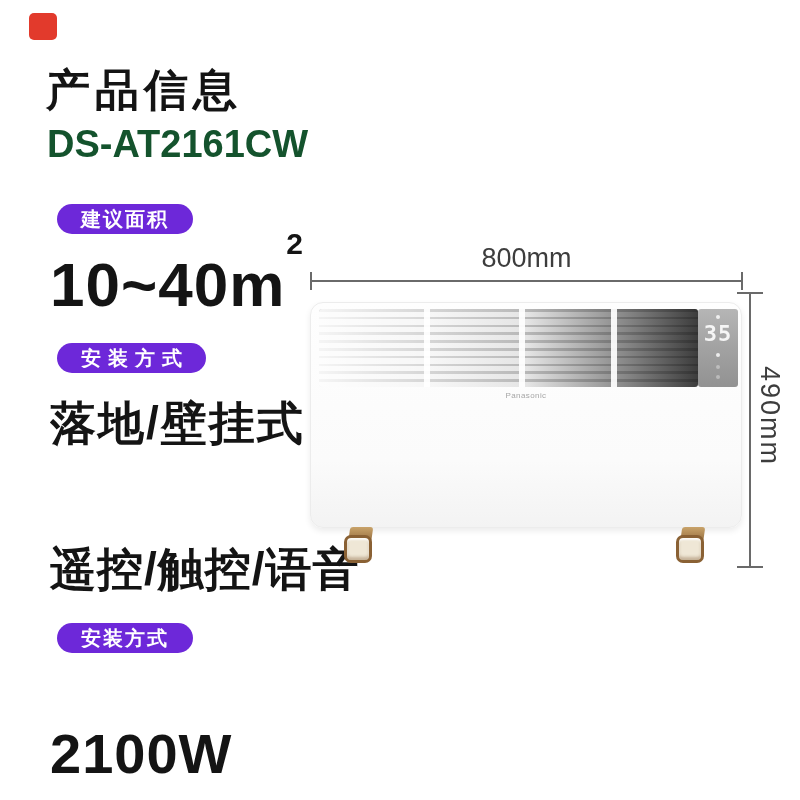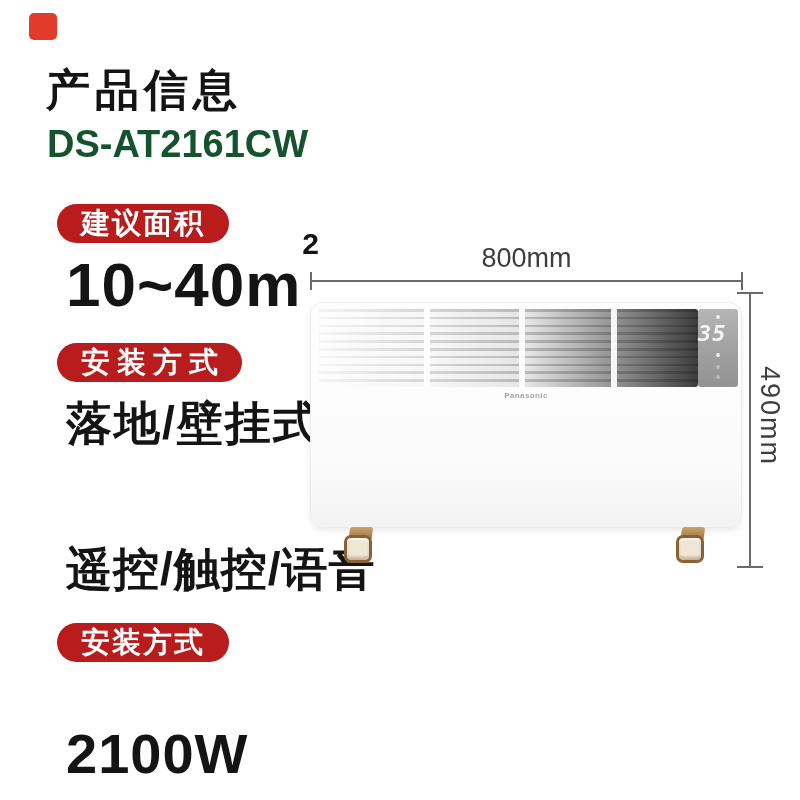--- a/index.html
+++ b/index.html
@@ -16,29 +16,29 @@
   .title {
     position:absolute; left:46px; top:61px; font-size:44px; font-weight:900;
     letter-spacing:5px; color:#141414;
   }
   .model {
     position:absolute; left:47px; top:123px; font-size:38px; font-weight:700;
     letter-spacing:0px; color:#14532d;
   }
   
   .badge {
-    position:absolute; left:57px; height:39px; display:inline-flex; align-items:center;
-    padding:0 24px; background:#b91c1c; color:#ffffff; border-radius:20px;
-    font-size:29px; font-weight:700; letter-spacing:2px; white-space:nowrap;
+    position:absolute; left:57px; height:30px; display:inline-flex; align-items:center;
+    padding:0 24px; background:#6d28d9; color:#ffffff; border-radius:20px;
+    font-size:20px; font-weight:700; letter-spacing:2px; white-space:nowrap;
   }
   .badge.ls { letter-spacing:7px; padding-right:17px;font-family:Liberation Mono, monospace; }
   .b1 { top:204px; } .b2 { top:343px; } .b3 { top:488px; } .b4 { top:623px; }
   
   .value {
-    position:absolute; left:66px; font-weight:900; color:#141414;
+    position:absolute; left:50px; font-weight:900; color:#141414;
     line-height:1; white-space:nowrap;
   }
   .v1 { top:254px; font-size:62px; letter-spacing:1px; }
   .v1 sup { font-size:30px; font-weight:900; position:relative; top:-30px; left:1px; }
   .v2 { top:400px; font-size:46px; letter-spacing:2px; }
   .v3 { top:546px; font-size:46px; letter-spacing:1px; }
   .v4 { top:682px; font-size:56px; letter-spacing:1px;margin-top:44px; }
   
   .dim-top-label {
     position:absolute; left:310px; top:243px; width:433px; text-align:center;
@@ -79,35 +79,35 @@
     background:linear-gradient(90deg,rgba(255,255,255,0.85) 0%,rgba(255,255,255,0.35) 30%,
       rgba(150,150,150,0.15) 55%,rgba(40,40,40,0.55) 82%,rgba(15,15,15,0.8) 100%);
   }
   .grille .divider {
     position:absolute; top:0; width:6px; height:100%; background:rgba(255,255,255,0.92);
   }
   .d1 { left:105px; } .d2 { left:200px; } .d3 { left:292px; }
   .panel {
     position:absolute; left:387px; top:6px; width:40px; height:78px;
     background:linear-gradient(180deg,#b5b5b5 0%,#a2a2a2 50%,#929292 100%);
-    border-radius:3px; text-align:left;font-style:italic;
+    border-radius:3px; text-align:center;
   }
   .panel .temp {
     position:absolute; top:12px; left:0; width:100%;
     font-family:"DejaVu Sans Mono",monospace; font-size:22px; font-weight:700;
     color:rgba(255,255,255,0.88); letter-spacing:1px;
   }
   .panel .dot { position:absolute; left:50%; width:4px; height:4px; margin-left:-2px;
     background:rgba(255,255,255,0.8); border-radius:50%; }
   .panel .dot.top { top:6px; } .panel .dot.bottom { top:44px; }
   .panel .dot.faint1 { top:56px; background:rgba(255,255,255,0.35); }
   .panel .dot.faint2 { top:66px; background:rgba(255,255,255,0.35); }
   .brand {
     position:absolute; left:0; top:88px; width:100%; text-align:center;
-    font-size:8px; font-weight:700; color:#a6a6a6; letter-spacing:0.4px;
+    font-size:8px; font-weight:400; color:#a6a6a6; letter-spacing:0.4px;
   }
   
   .foot { position:absolute; width:34px; height:42px; }
   .foot-left { left:344px; top:527px; } .foot-right { left:676px; top:527px; }
   .foot .bracket {
     position:absolute; top:0; left:5px; width:23px; height:18px;
     background:linear-gradient(180deg,#c9a36a 0%,#8a6134 100%);
     border-radius:3px; transform:skewX(-8deg); display:block;
   }
   .foot .wheel {

